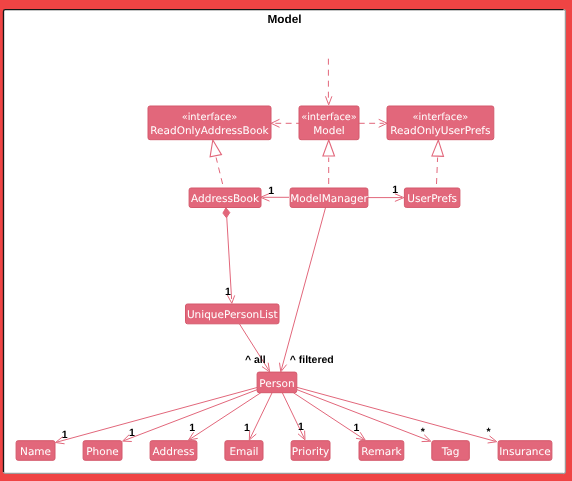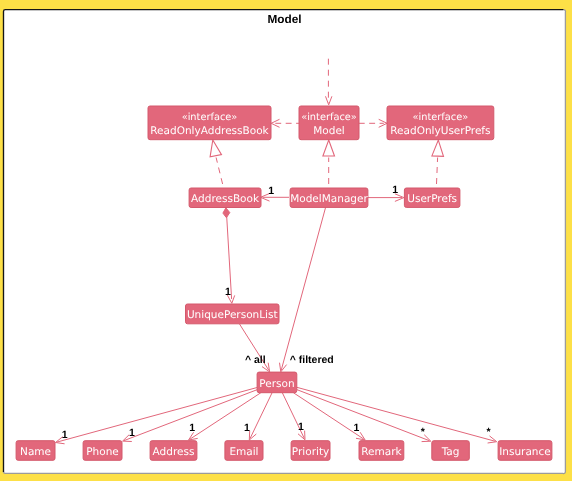--- a/index.html
+++ b/index.html
@@ -1,17 +1,17 @@
 <!DOCTYPE html>
 <html><head>
 <meta charset="utf-8">
 <style>
   html,body{margin:0;padding:0;background:#ffffff;}
   body{width:572px;height:481px;overflow:hidden;font-family:"DejaVu Sans",sans-serif;-webkit-font-smoothing:antialiased;text-rendering:geometricPrecision;}
-  #stage{position:relative;width:572px;height:481px;background:#fde047;-webkit-font-smoothing:antialiased;}
+  #stage{position:relative;width:572px;height:481px;background:#ef4444;-webkit-font-smoothing:antialiased;}
   svg#d{position:absolute;left:0;top:0;will-change:transform;}
   .bx{fill:#e2677b;stroke:#d4596c;stroke-width:1;}
   .lbl{fill:#ffffff;font-family:"DejaVu Sans",sans-serif;font-size:10.5px;text-anchor:middle;}
   .ster{fill:#ffffff;font-family:"DejaVu Sans",sans-serif;font-size:9.8px;text-anchor:middle;}
   .edge{stroke:#e2677b;stroke-width:1;fill:none;}
   .dash{stroke-dasharray:6 5;}
   .dash2{stroke-dasharray:5.9 4.5;}
   .hollow{fill:#ffffff;stroke:#e2677b;stroke-width:1.1;}
   .solidfill{fill:#e2677b;stroke:#e2677b;stroke-width:1;}
   .mult{fill:#000;font-family:"Liberation Sans",sans-serif;font-size:10.5px;font-weight:bold;}

